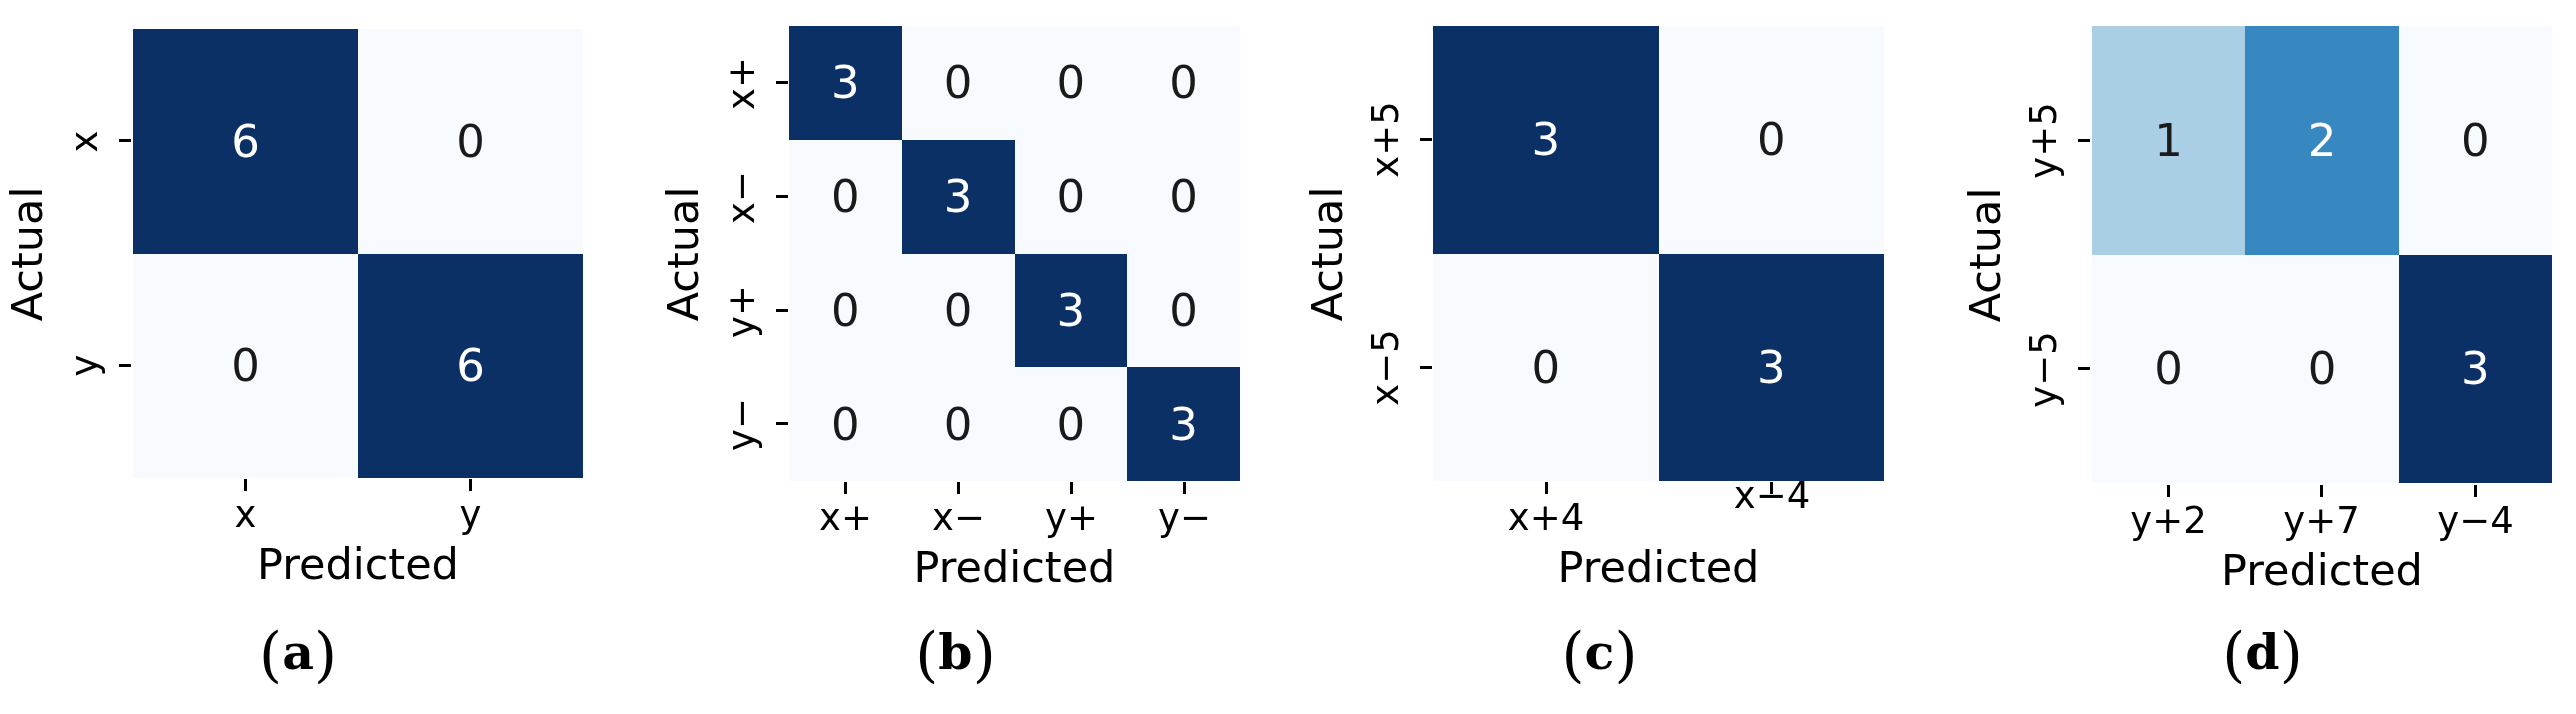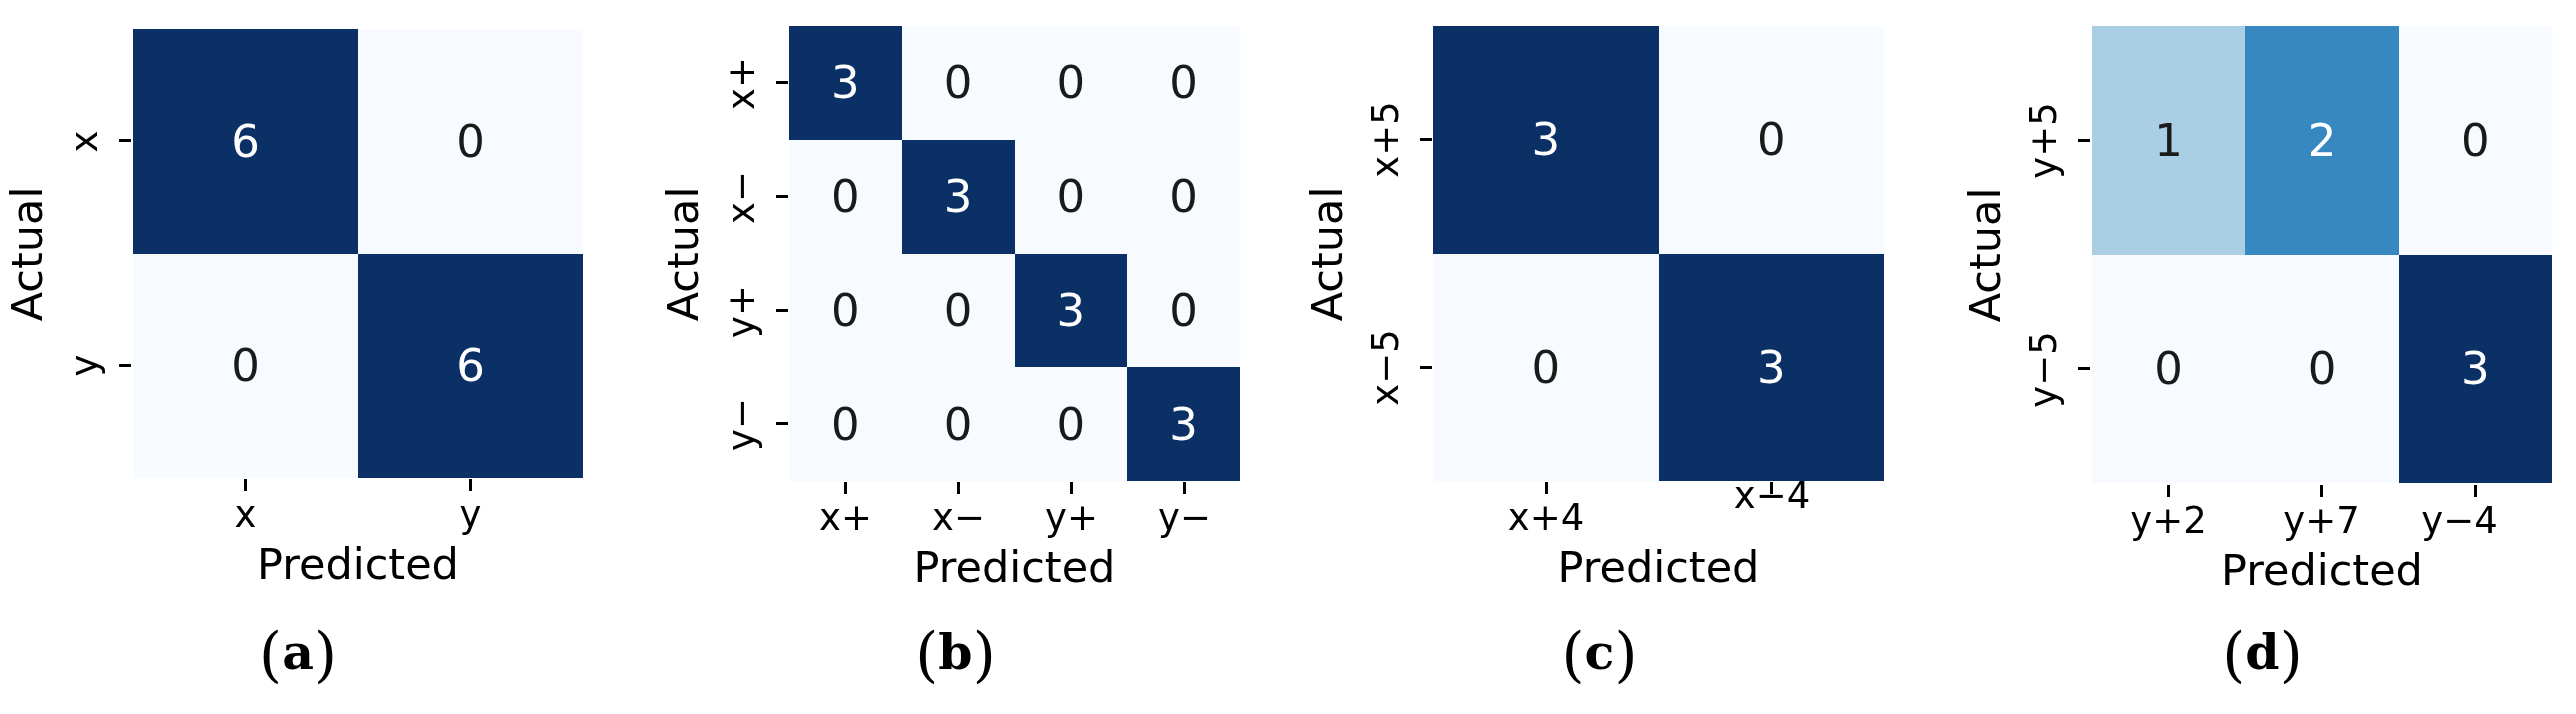--- a/index.html
+++ b/index.html
@@ -207,21 +207,21 @@
       </div>
       <div class="tick" style="left: 146px; top: 367px; width: 12px; height: 3.2px; position: absolute;"></div>
       <div class="rowlab-box" style="left: 82px; top: 255px; width: 59px; height: 229px; position: absolute;">
         <span>y−5</span>
       </div>
       <div class="tick" style="left: 235px; top: 485px; width: 3.2px; height: 12px; position: absolute;"></div>
       <div class="collab" style="left: 160px; top: 501px; width: 153px; height: 41px; position: absolute;">y+2</div>
       <div class="tick" style="left: 388px; top: 485px; width: 3.2px; height: 12px; position: absolute;"></div>
       <div class="collab" style="left: 313px; top: 501px; width: 153px; height: 41px; position: absolute;">y+7</div>
       <div class="tick" style="left: 542px; top: 485px; width: 3.2px; height: 12px; position: absolute;"></div>
-      <div class="collab" style="left: 451px; top: 501px; width: 153px; height: 41px; position: absolute;">y−4</div>
+      <div class="collab" style="left: 467px; top: 501px; width: 153px; height: 41px; position: absolute;">y−4</div>
       <div class="ylab-box" style="left: 29px; top: 26px; width: 49px; height: 457px; position: absolute;">
         <span>Actual</span>
       </div>
       <div class="xlab" style="left: 160px; top: 547px; width: 460px; height: 48px; position: absolute;">Predicted</div>
       <div class="caption" style="left: 41px; top: 625px; width: 579px; height: 79px; position: absolute;"><span class="paren">(</span><span class="letter">d</span><span class="paren">)</span></div>
     </div>
   </div>
 
 
 </body></html>

